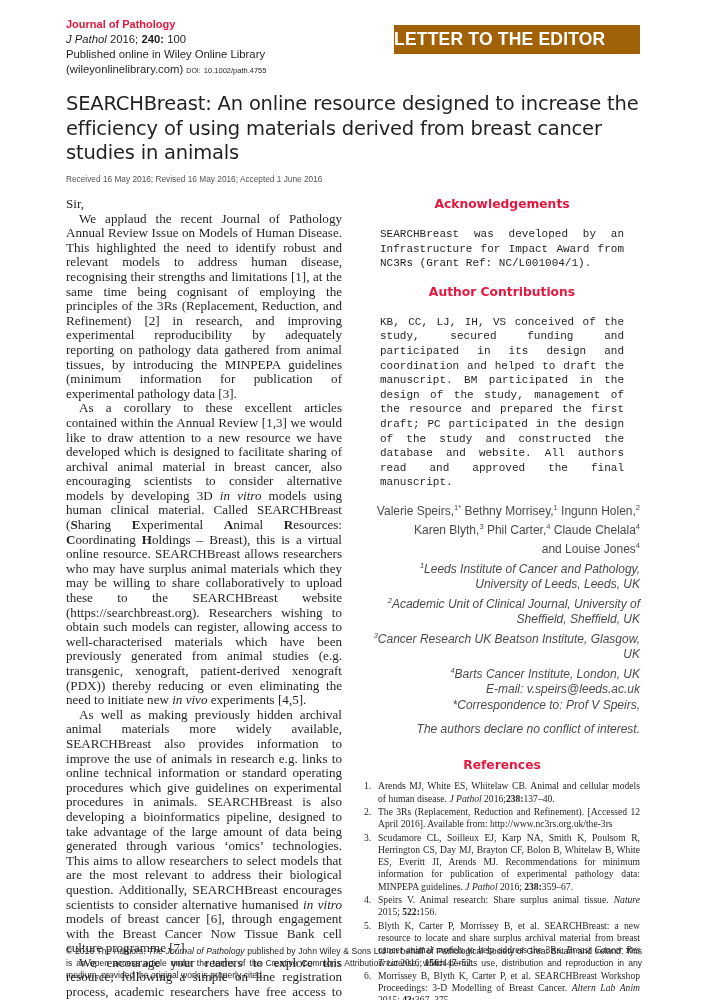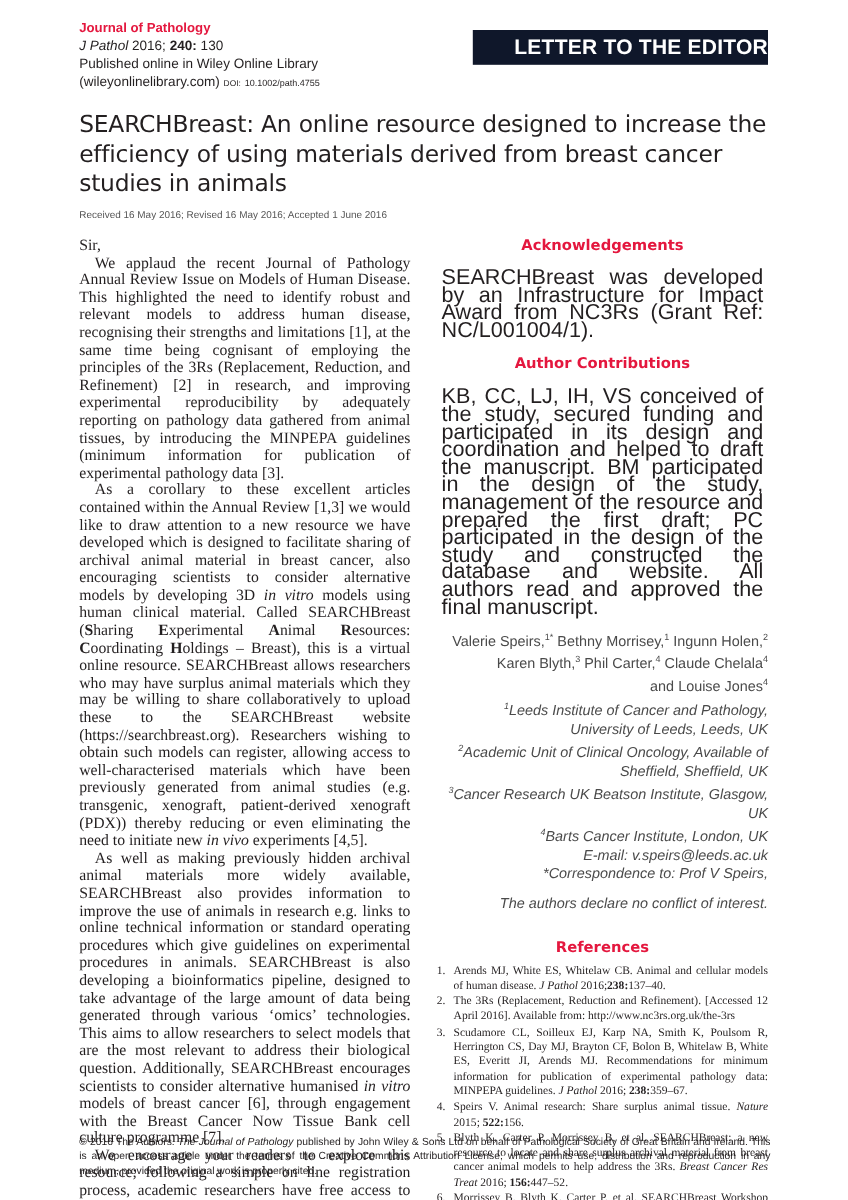--- a/index.html
+++ b/index.html
@@ -3,52 +3,52 @@
 <meta charset="utf-8">
 <style>
   html, body { margin: 0; padding: 0; background: #ffffff; }
   body { width: 707px; height: 1000px; position: relative; overflow: hidden; color: #231f20; }
 
   
   .hdr { position: absolute; left: 66px; top: 17px; font-family: "Liberation Sans", sans-serif; font-size: 11.3px; line-height: 15px; color: #231f20; }
   .hdr .jname { color: #e4173e; font-weight: bold; font-size: 11px; }
   .hdr .doi { font-size: 7.5px; }
   .hdr .doi-label { font-size: 7px; }
-  .badge { position: absolute; left: 394px; top: 25px; width: 246px; height: 29px; background: #0f172a; color: #fff;
-           font-family: "Liberation Sans", sans-serif; font-weight: bold; font-size: 17.5px; line-height: 29px; text-align: right; letter-spacing: 0.2px; }
+  .badge { position: absolute; left: 394px; top: 25px; width: 246px; height: 29px; background: #a16207; color: #fff;
+           font-family: "Liberation Sans", sans-serif; font-weight: bold; font-size: 17.5px; line-height: 29px; text-align: left; letter-spacing: 0.2px; }
 
   .title { position: absolute; left: 66px; top: 92px; width: 600px; font-family: "DejaVu Sans", sans-serif; font-size: 19.5px; line-height: 24.5px; color: #231f20; letter-spacing: -0.2px; }
   .dates { position: absolute; left: 66px; top: 174px; font-family: "Liberation Sans", sans-serif; font-size: 8.3px; color: #555; }
 
   
   .colL { position: absolute; left: 66px; top: 197px; width: 276px; font-family: "Liberation Serif", serif; font-size: 13.1px; line-height: 14.6px; text-align: justify; color: #231f20; }
   .colL p { margin: 0; }
   .colL p.ind { text-indent: 13px; }
 
   
   .colR { position: absolute; left: 364px; top: 197px; width: 276px; color: #231f20; }
   .sec-h { font-family: "DejaVu Sans", sans-serif; font-size: 12.3px; color: #e4173e; font-weight: 600; margin: 0; text-align: center; }
-  .rbody { font-family: Liberation Sans, sans-serif; font-size: 18px; line-height: 14.6px; text-align: justify; margin: 4px; }
+  .rbody { font-family: Liberation Mono, monospace; font-size: 11px; line-height: 14.6px; text-align: justify; margin: 16px; }
   .authors { font-family: "Liberation Sans", sans-serif; font-size: 12px; line-height: 16px; text-align: right; color: #4a4a4a; }
   .affil { font-family: "Liberation Sans", sans-serif; font-style: italic; font-size: 12px; line-height: 15.5px; text-align: right; color: #4a4a4a; }
   .affil sup, .authors sup { font-size: 7.5px; }
   .coi { font-family: "Liberation Sans", sans-serif; font-style: italic; font-size: 12px; text-align: right; color: #4a4a4a; }
 
   .refs { list-style: none; margin: 0; padding: 0; font-family: "Liberation Serif", serif; font-size: 9.6px; line-height: 12.3px; color: #231f20; }
   .refs li { position: relative; padding-left: 14px; text-align: justify; margin-bottom: 1px; }
   .refs li .num { position: absolute; left: 0; top: 0; }
 
   .footer { position: absolute; left: 66px; top: 945px; width: 576px; font-family: "Liberation Sans", sans-serif; font-size: 8.6px; line-height: 12px; color: #231f20; text-align: justify; }
 </style>
 </head>
 <body>
 
 <div class="hdr">
   <div class="jname">Journal of Pathology</div>
-  <div><i>J Pathol</i> <span>2016;</span> <b>240:</b> <span>130</span></div>
+  <div><i>J Pathol</i> <span>2016;</span> <b>240:</b> <span>100</span></div>
   <div>Published online in Wiley Online Library</div>
   <div><span>(wileyonlinelibrary.com)</span> <span class="doi-label">DOI:</span> <span class="doi">10.1002/path.4755</span></div>
 </div>
 <div class="badge">LETTER TO THE EDITOR</div>
 
 <h1 class="title" style="margin:0;font-weight:normal;">SEARCHBreast: An online resource designed to increase the efficiency of using materials derived from breast cancer studies in animals</h1>
 <div class="dates">Received 16  May 2016; Revised 16  May 2016; Accepted 1  June 2016</div>
 
 <div class="colL">
   <p>Sir,</p>
@@ -70,21 +70,21 @@
     <span>Bethny Morrisey,</span><sup>1</sup>
     <span>Ingunn Holen,</span><sup>2</sup><br>
     <span>Karen Blyth,</span><sup>3</sup>
     <span>Phil Carter,</span><sup>4</sup>
     <span>Claude Chelala</span><sup>4</sup><br>
     <span>and Louise Jones</span><sup>4</sup>
   </div>
 
   <div class="affil" style="margin-top:1px;">
     <div><sup>1</sup><span>Leeds Institute of Cancer and Pathology, University of Leeds, Leeds, UK</span></div>
-    <div><sup>2</sup><span>Academic Unit of Clinical Oncology, Available of Sheffield, Sheffield, UK</span></div>
+    <div><sup>2</sup><span>Academic Unit of Clinical Journal, University of Sheffield, Sheffield, UK</span></div>
     <div><sup>3</sup><span>Cancer Research UK Beatson Institute, Glasgow, UK</span></div>
     <div><sup>4</sup><span>Barts Cancer Institute, London, UK</span></div>
     <div>E-mail: v.speirs@leeds.ac.uk</div>
     <div>*Correspondence to: Prof V Speirs,</div>
   </div>
 
   <div class="coi" style="margin-top:9px;">The authors declare no conflict of interest.</div>
 
   <h2 class="sec-h" style="margin-top:22px;margin-bottom:8px;">References</h2>
   <ol class="refs">

